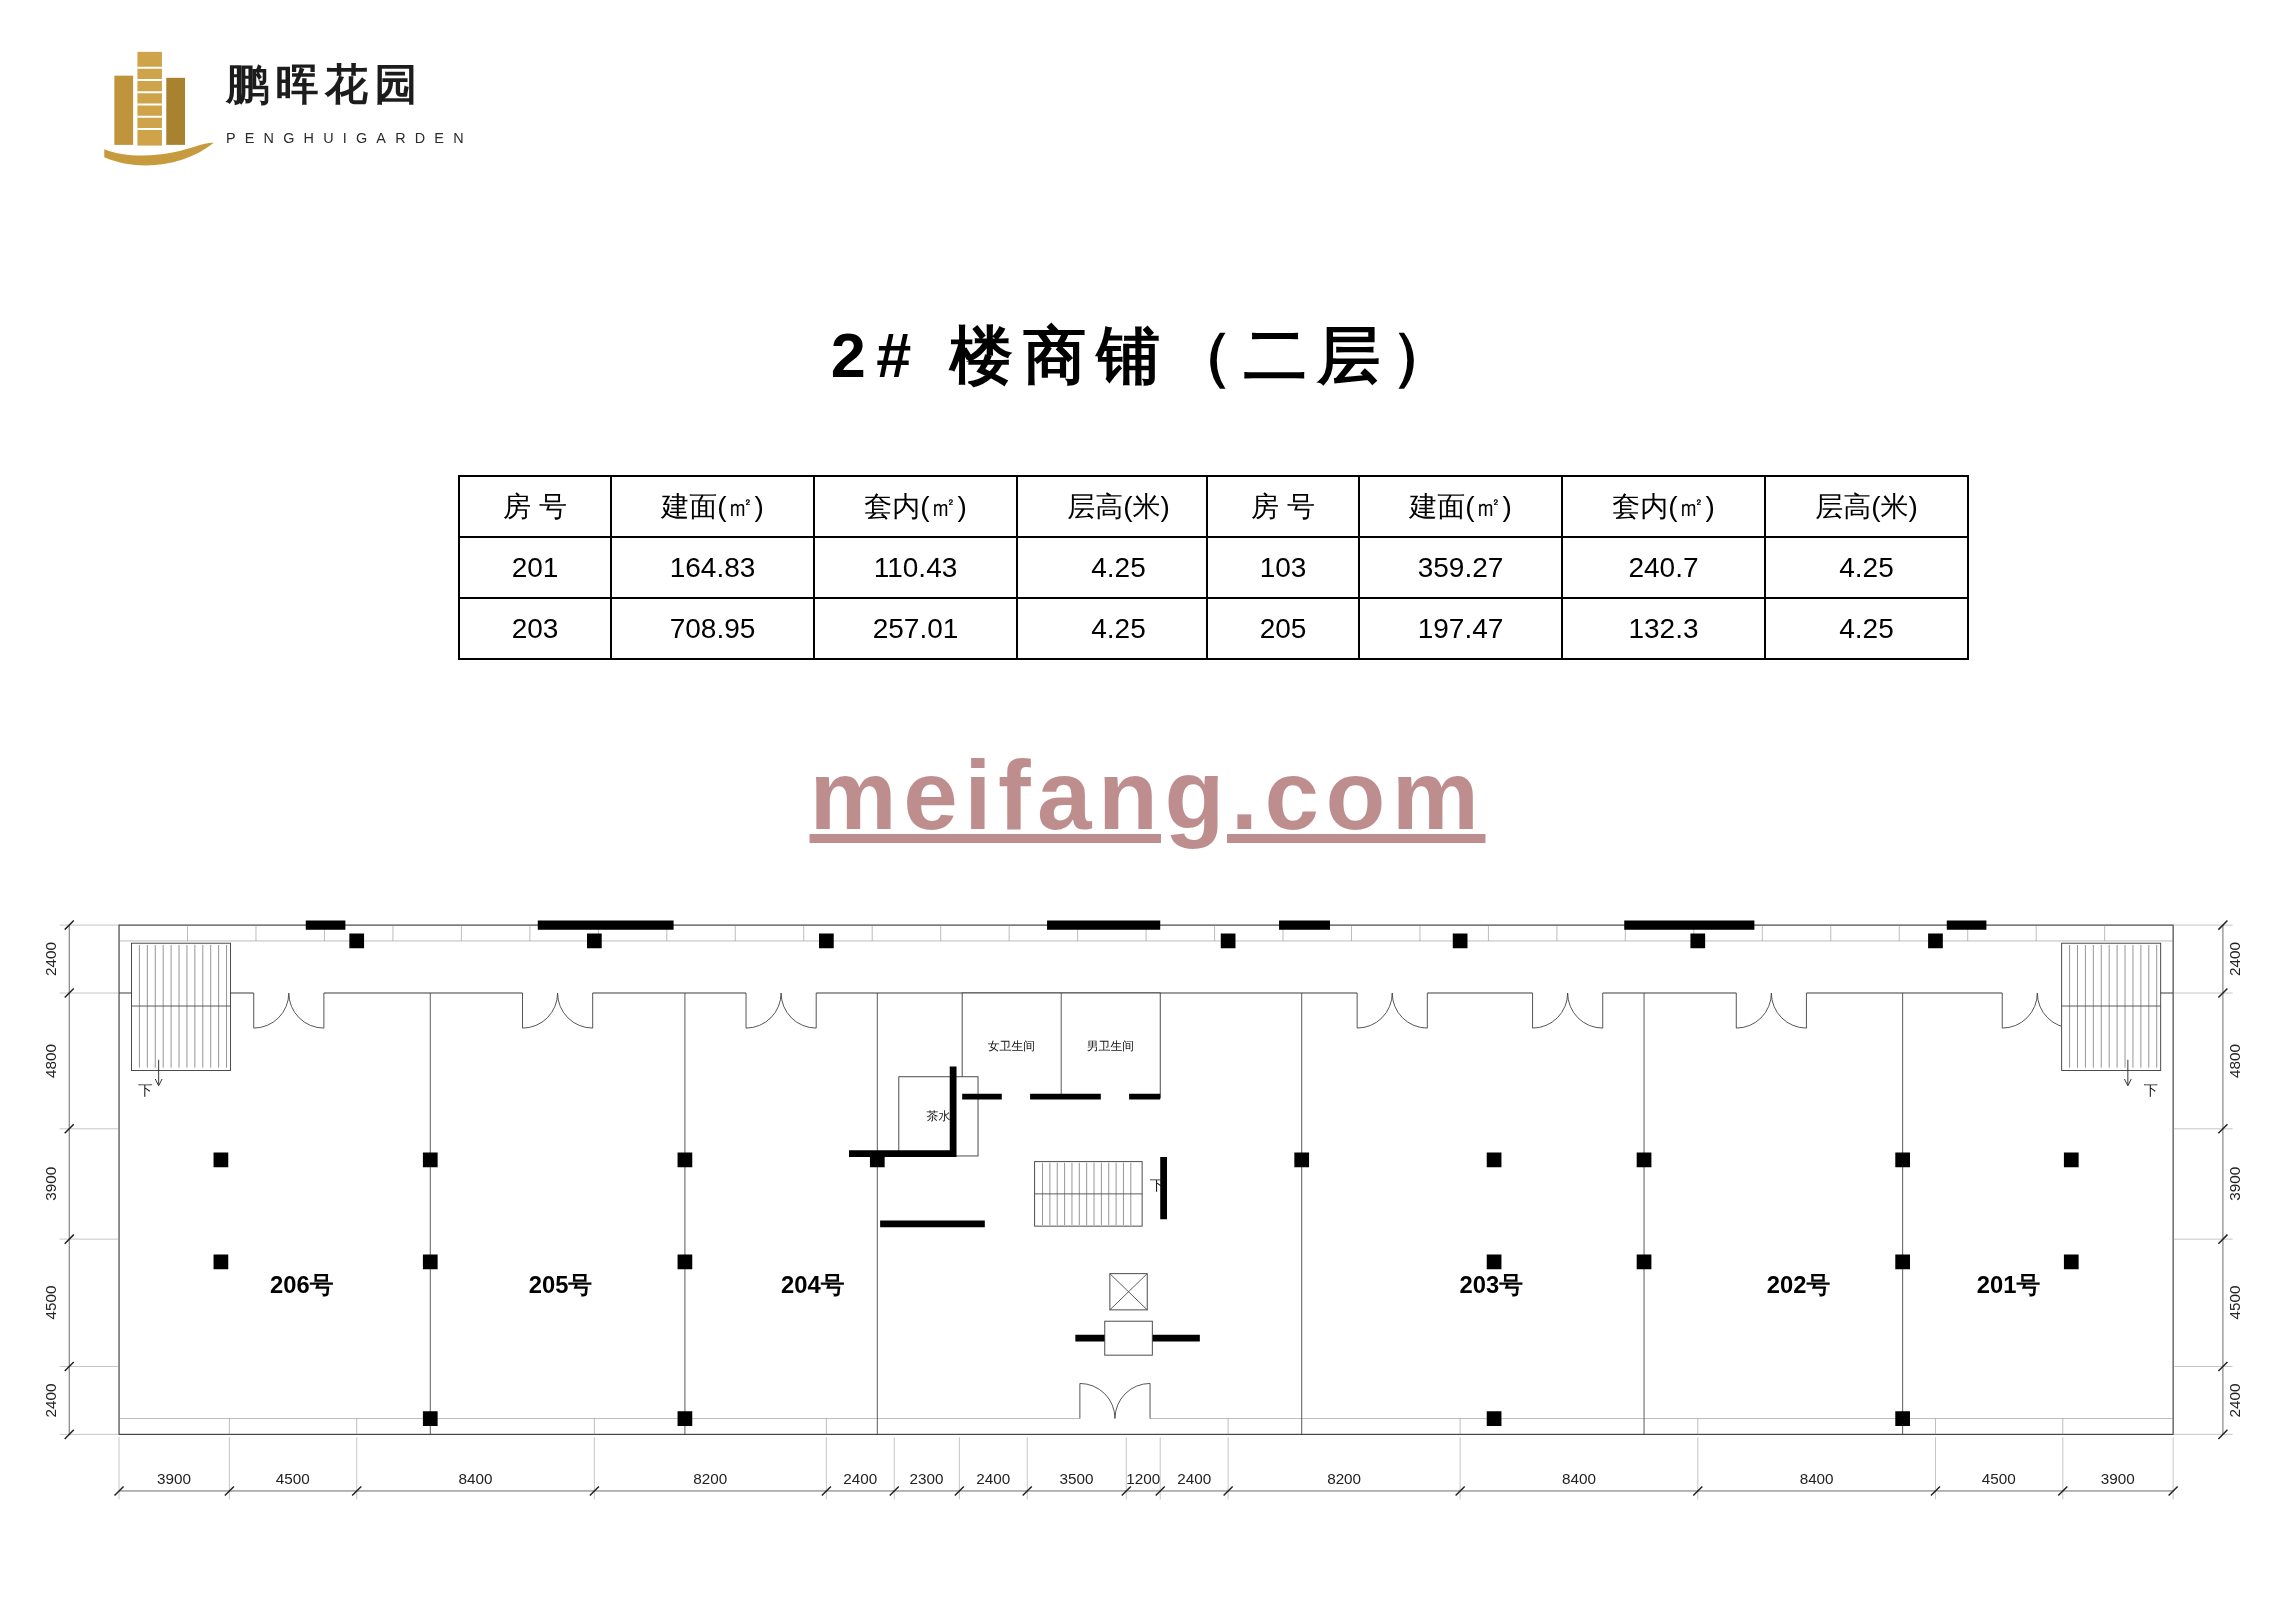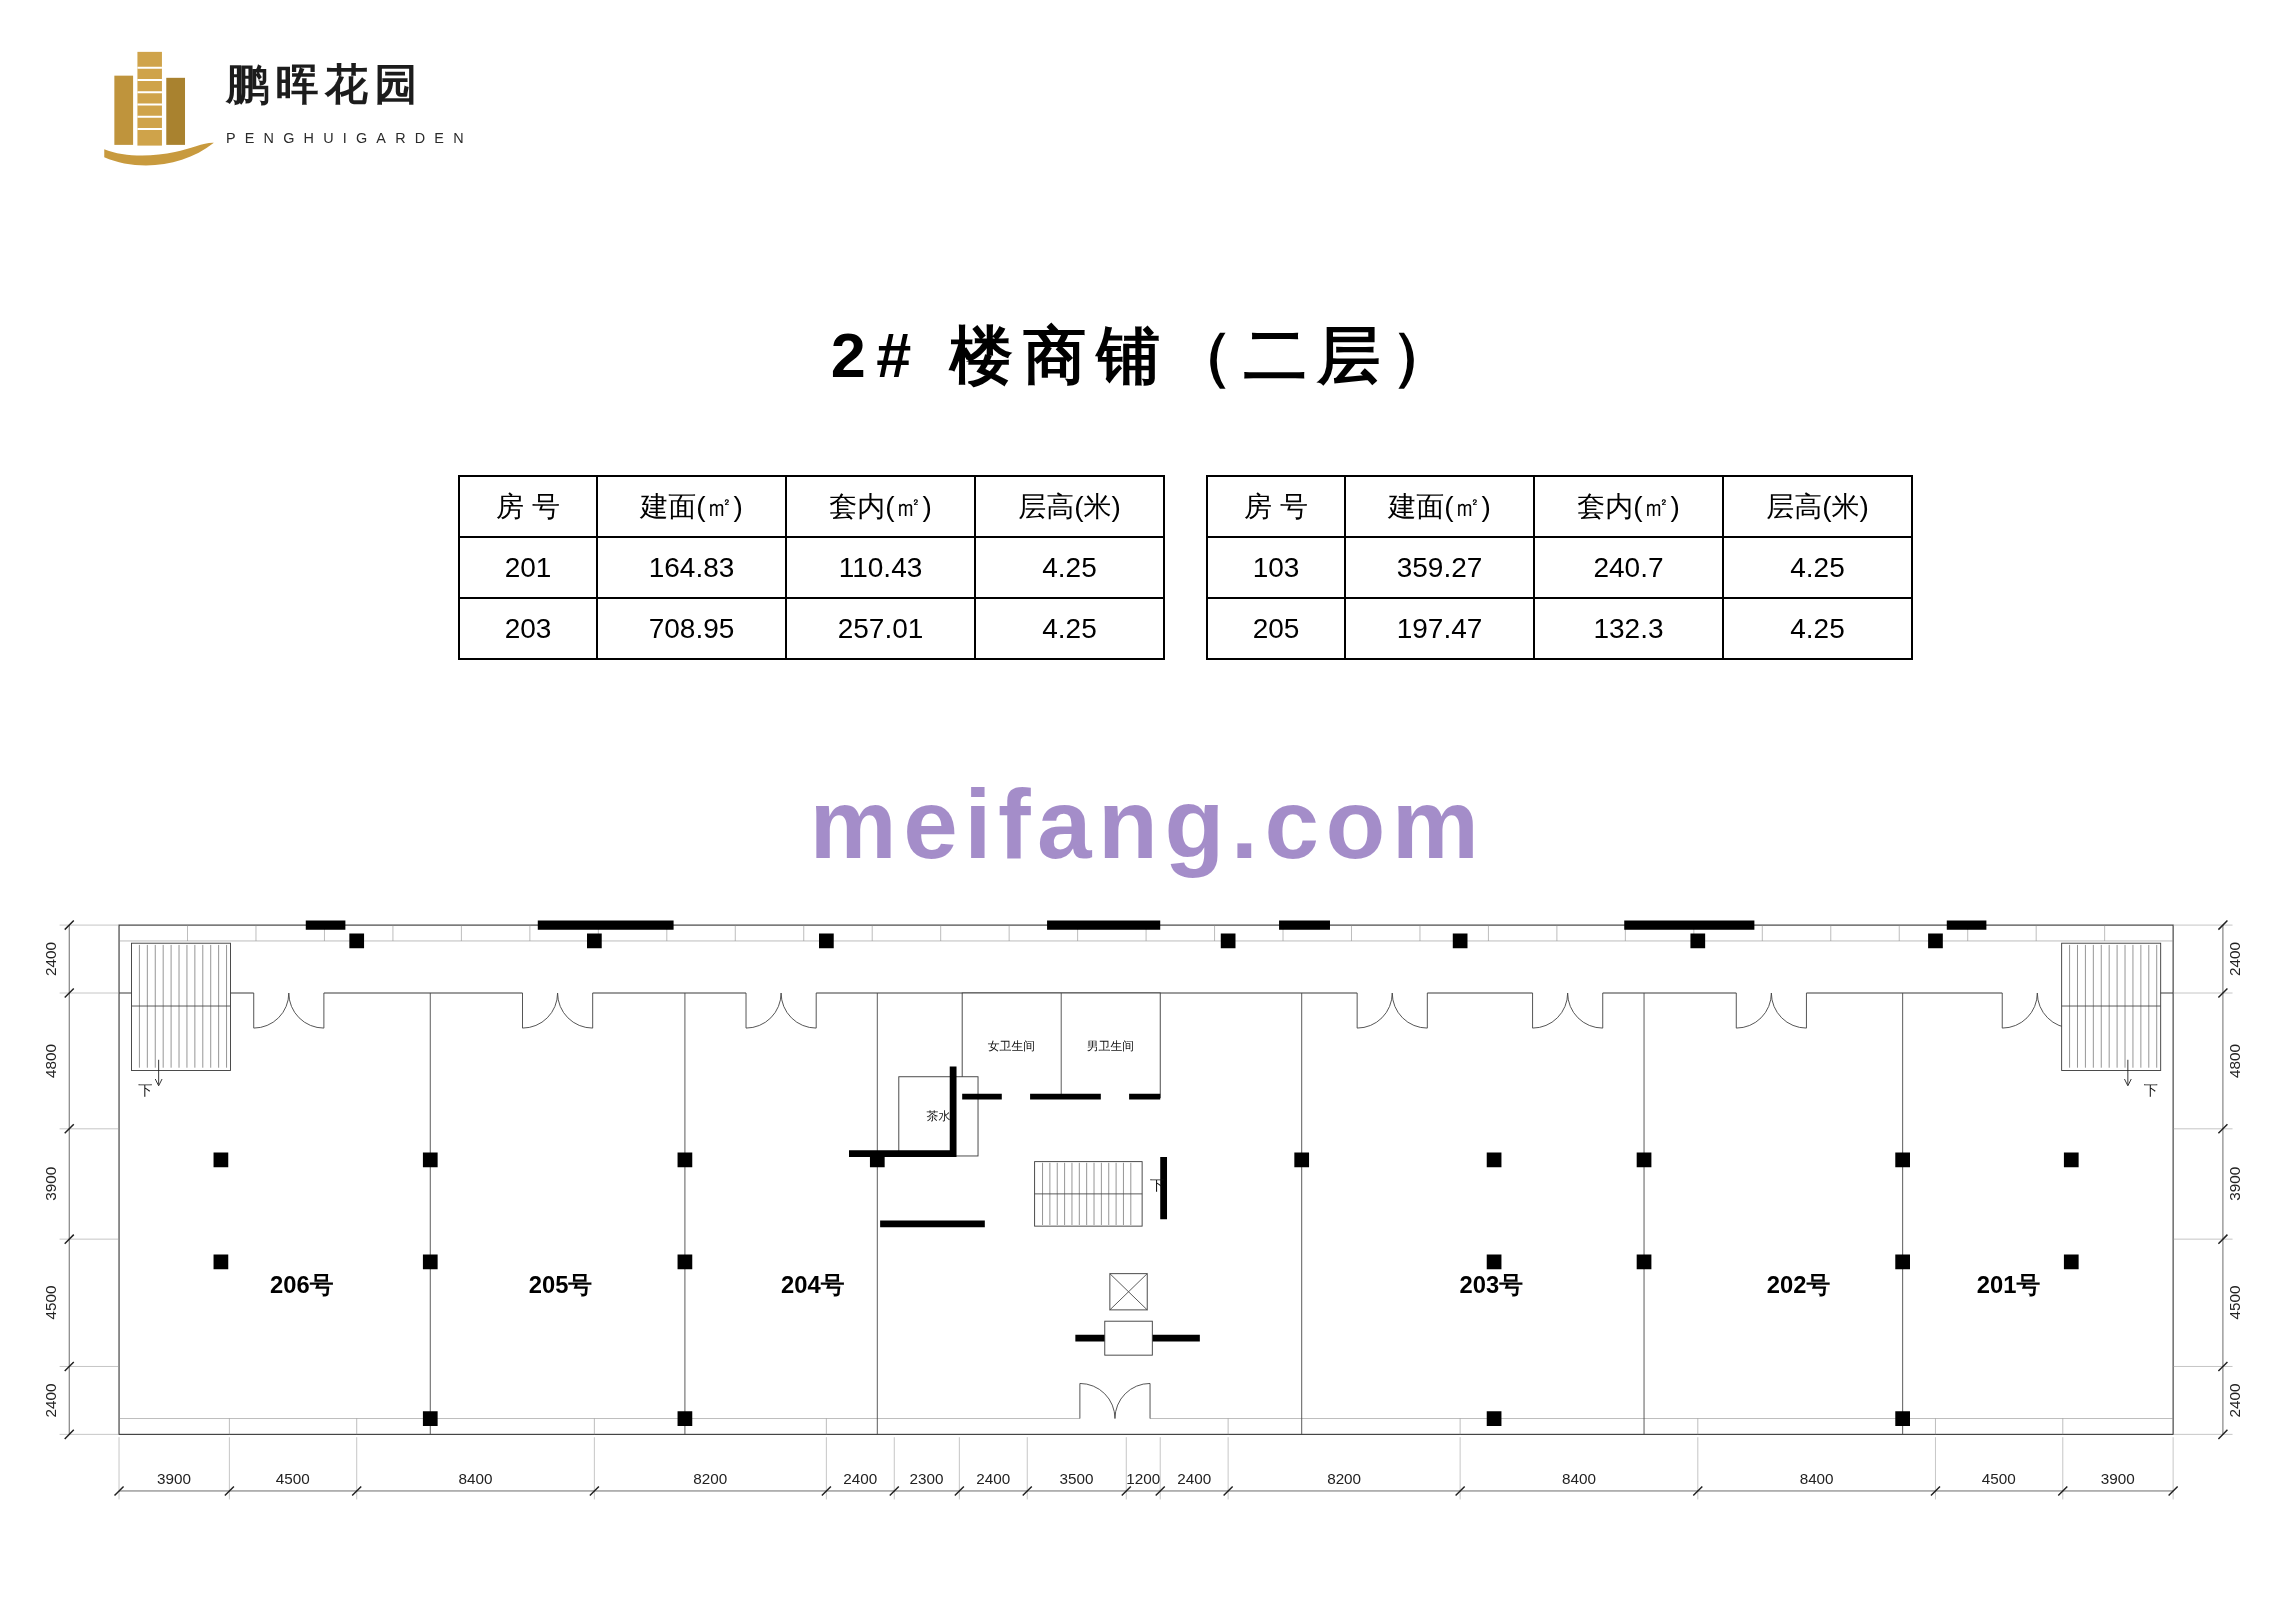--- a/index.html
+++ b/index.html
@@ -19,32 +19,32 @@
   .page-title{
     position:absolute;top:313px;left:0;width:100%;
     text-align:center;font-size:63px;font-weight:bold;
     letter-spacing:10.5px;color:#000;
   }
 
   
   table.spec-table{position:absolute;top:475px;border-collapse:collapse;background:#fff;}
   table.spec-table th, table.spec-table td{
     border:2px solid #000;text-align:center;vertical-align:middle;
-    font-size:28px;color:#000;font-weight:400;height:59px;padding:0 9px;
+    font-size:28px;color:#000;font-weight:400;height:59px;padding:0 16px;
   }
   table.spec-table th:first-child, table.spec-table td:first-child{width:118px;}
   table.spec-table th, table.spec-table td{width:169px;}
   #table-left{left:458px;}
   #table-right{left:1206px;}
 
   
   .watermark{
-    position:absolute;top:768px;left:50%;transform:translateX(-50%);
-    font-size:98px;font-weight:bold;color:#4c1d95;opacity:.5;
-    letter-spacing:6.5px;z-index:0;
+    position:absolute;top:739px;left:50%;transform:translateX(-50%);
+    font-size:98px;font-weight:bold;color:#7f1d1d;opacity:.5;
+    letter-spacing:6.5px;z-index:0;text-decoration:underline;
   }
 
   
   .plan-wrap{position:absolute;left:19.6px;top:877px;width:2255px;z-index:1;}
   .wall-thin{fill:none;stroke:#3a3a3a;stroke-width:2;}
   .line-light{stroke:#8a8a8a;stroke-width:1;fill:none;}
   .partition{stroke:#4a4a4a;stroke-width:1.6;fill:none;}
   .black{fill:#000;stroke:none;}
   .whitegap{fill:#fff;stroke:none;}
   .hatch{stroke:#555;stroke-width:1.1;fill:none;}

